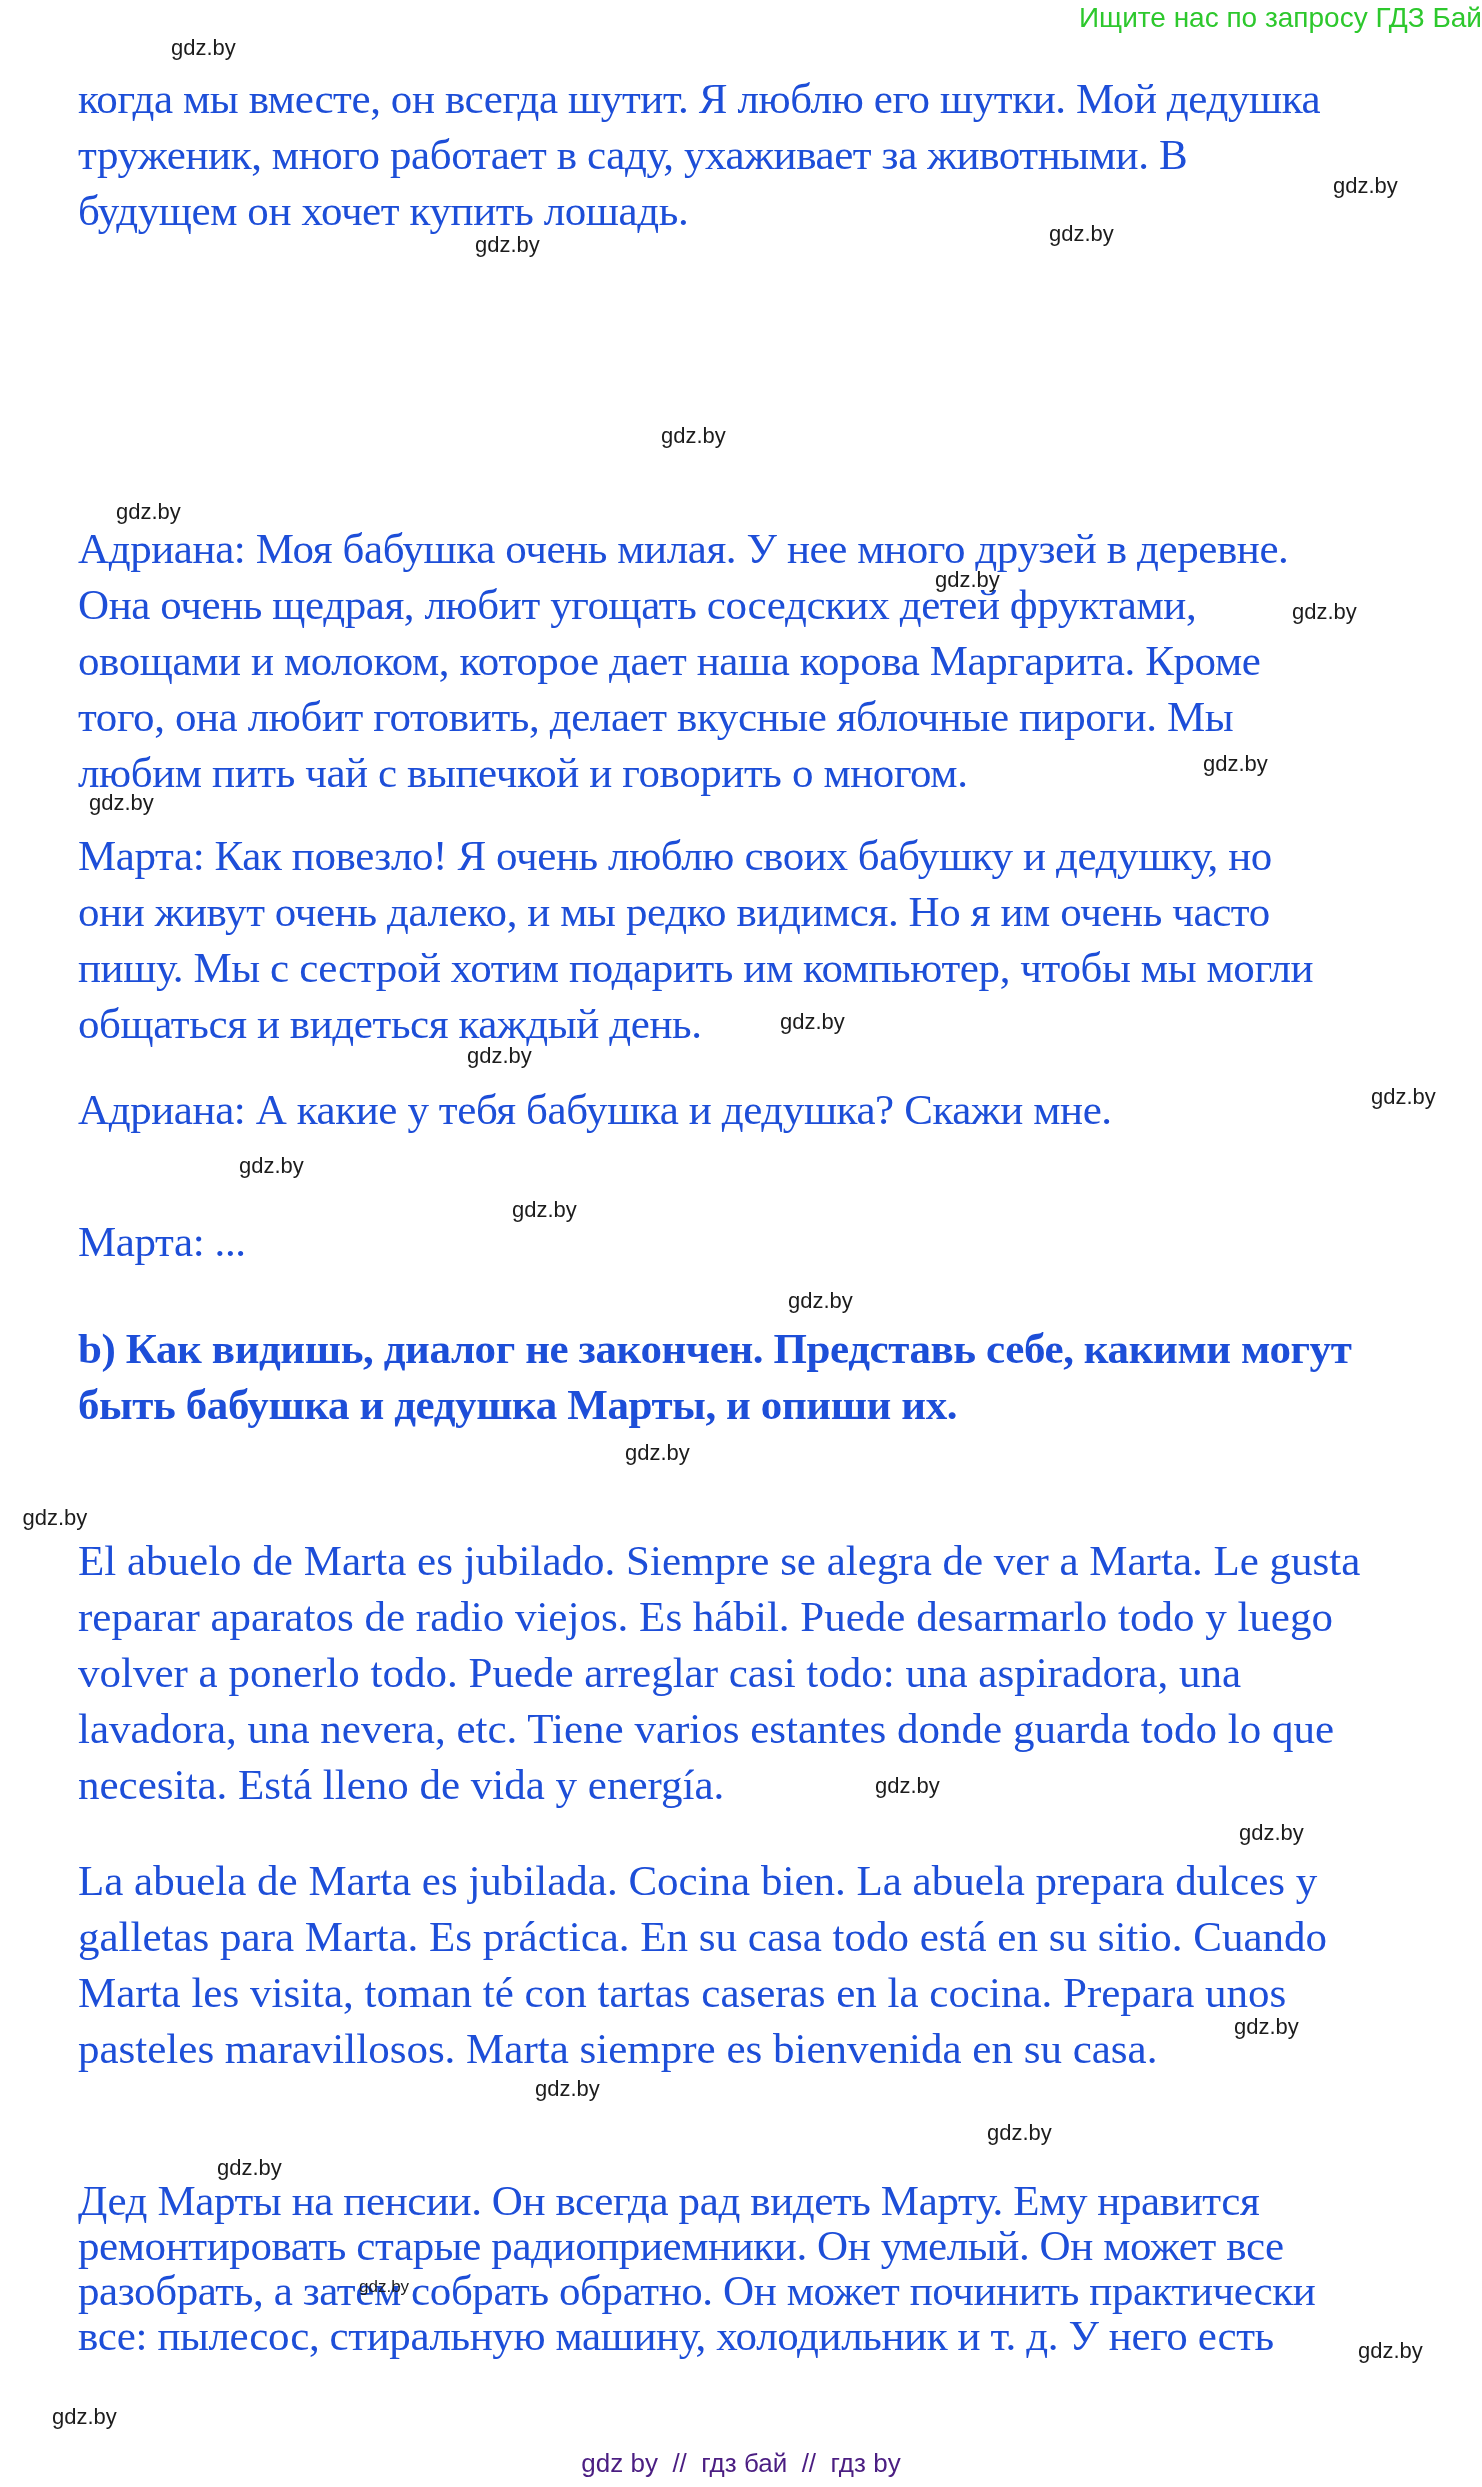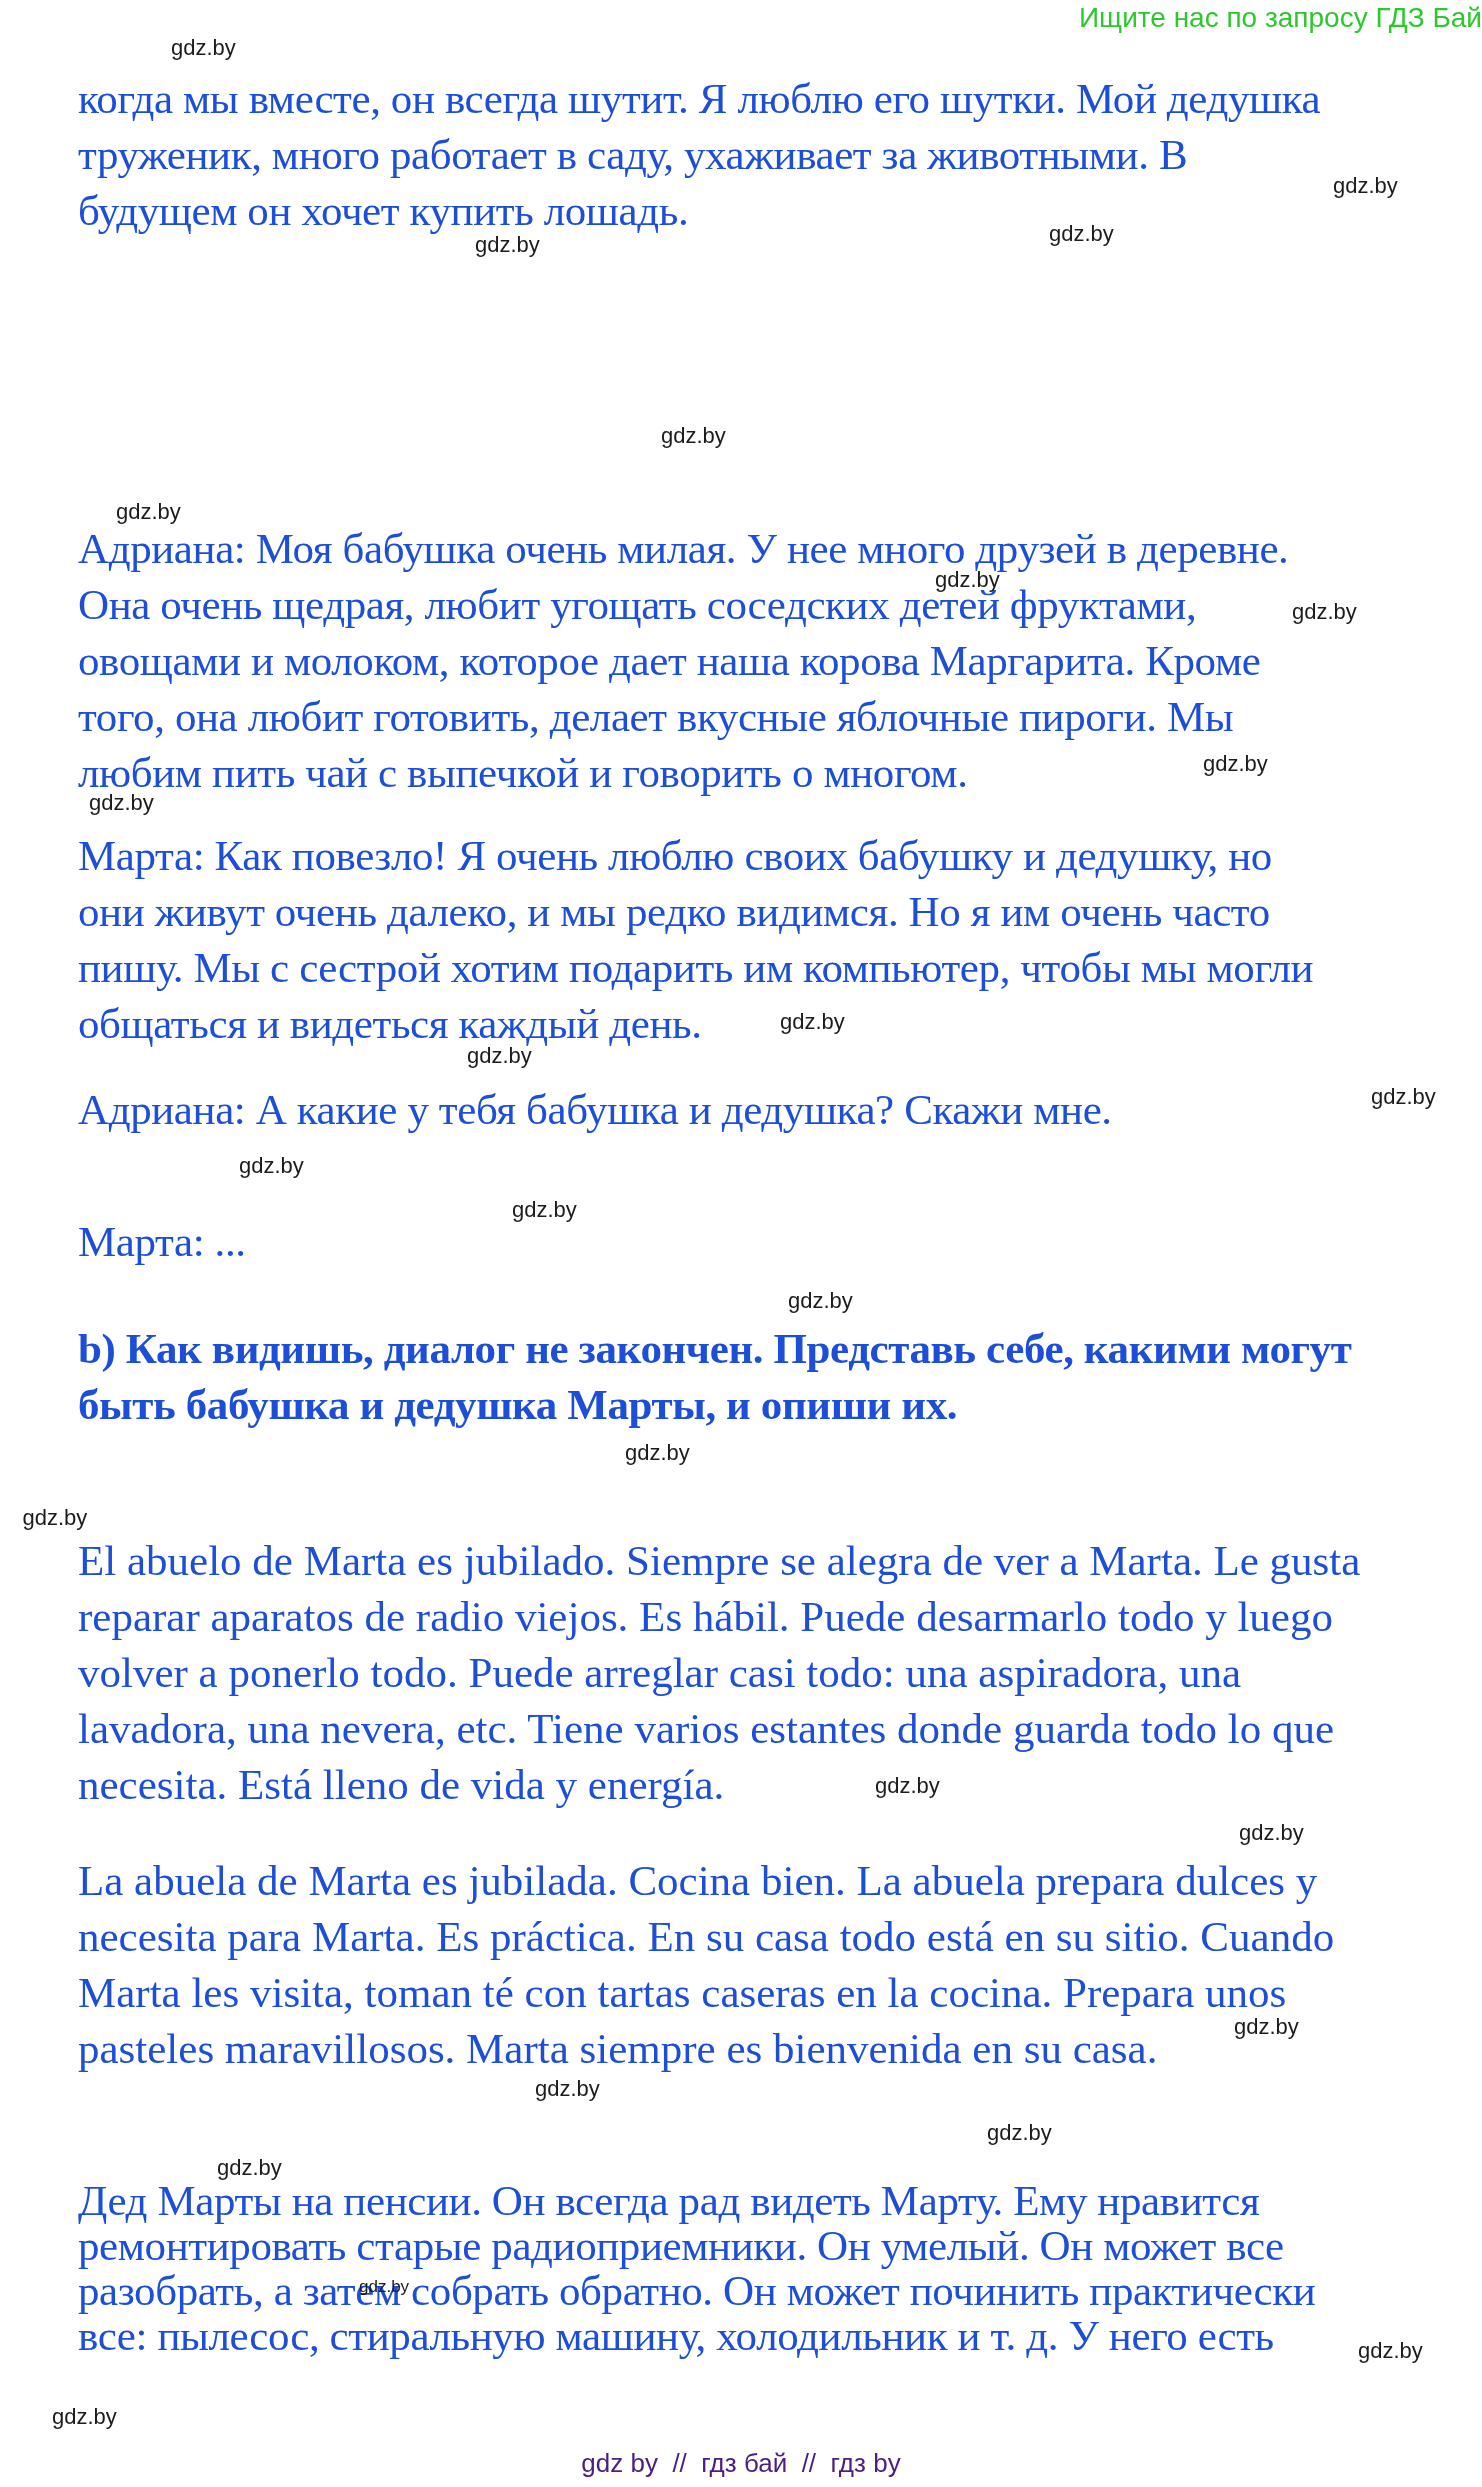--- a/index.html
+++ b/index.html
@@ -95,21 +95,21 @@
   <div class="para" id="p7">b) Как видишь, диалог не закончен. Представь себе, какими могут
 быть бабушка и дедушка Марты, и опиши их.</div>
 
   <div class="para" id="p8">El abuelo de Marta es jubilado. Siempre se alegra de ver a Marta. Le gusta
 reparar aparatos de radio viejos. Es hábil. Puede desarmarlo todo y luego
 volver a ponerlo todo. Puede arreglar casi todo: una aspiradora, una
 lavadora, una nevera, etc. Tiene varios estantes donde guarda todo lo que
 necesita. Está lleno de vida y energía.</div>
 
   <div class="para" id="p9">La abuela de Marta es jubilada. Cocina bien. La abuela prepara dulces y
-necesita para Marta. Es práctica. En su casa todo está en su sitio. Cuando
+galletas para Marta. Es práctica. En su casa todo está en su sitio. Cuando
 Marta les visita, toman té con tartas caseras en la cocina. Prepara unos
 pasteles maravillosos. Marta siempre es bienvenida en su casa.</div>
 
   <div class="para" id="p10">Дед Марты на пенсии. Он всегда рад видеть Марту. Ему нравится
 ремонтировать старые радиоприемники. Он умелый. Он может все
 разобрать, а затем собрать обратно. Он может починить практически
 все: пылесос, стиральную машину, холодильник и т. д. У него есть</div>
 
   <div id="wm-layer">
       <span class="watermark" style="left: 171px; top: 37px;">gdz.by</span>

